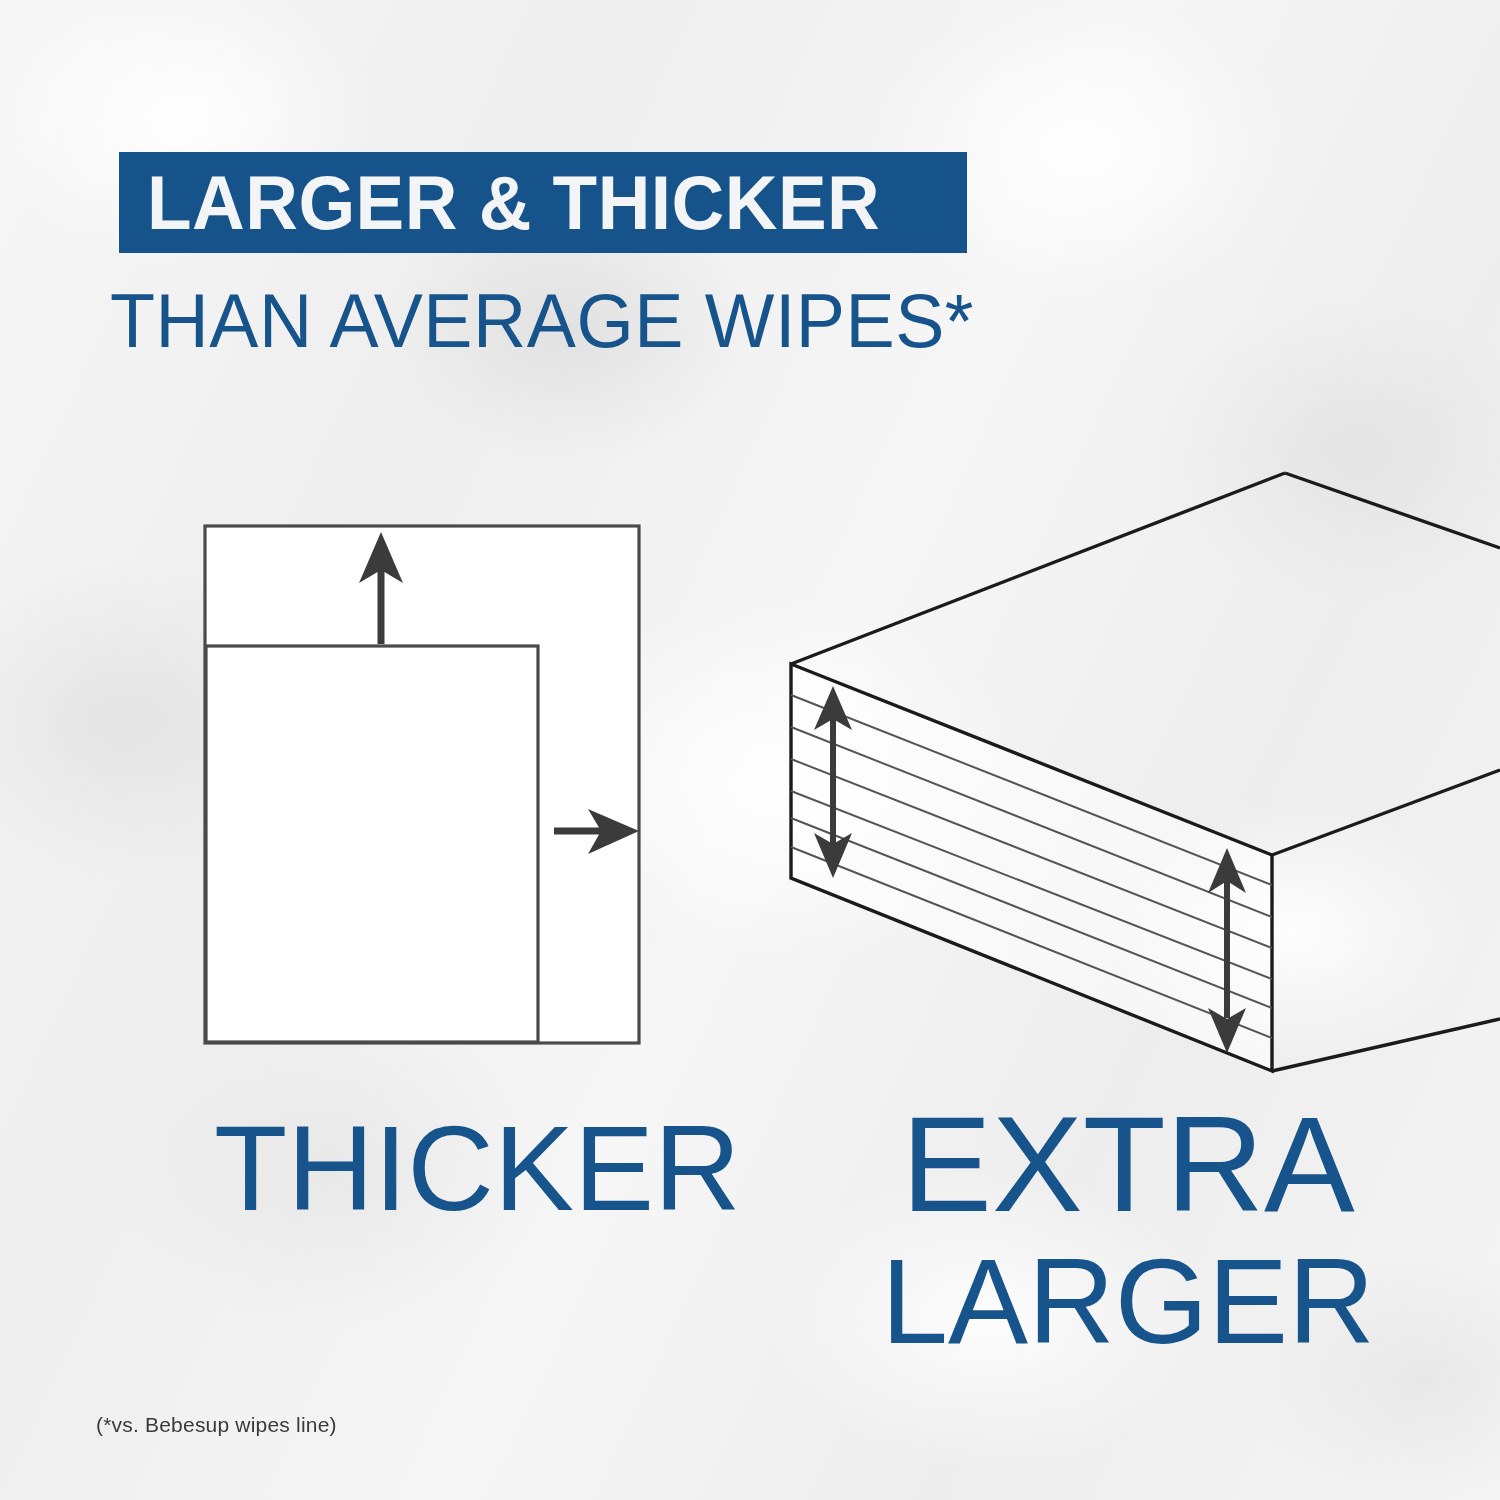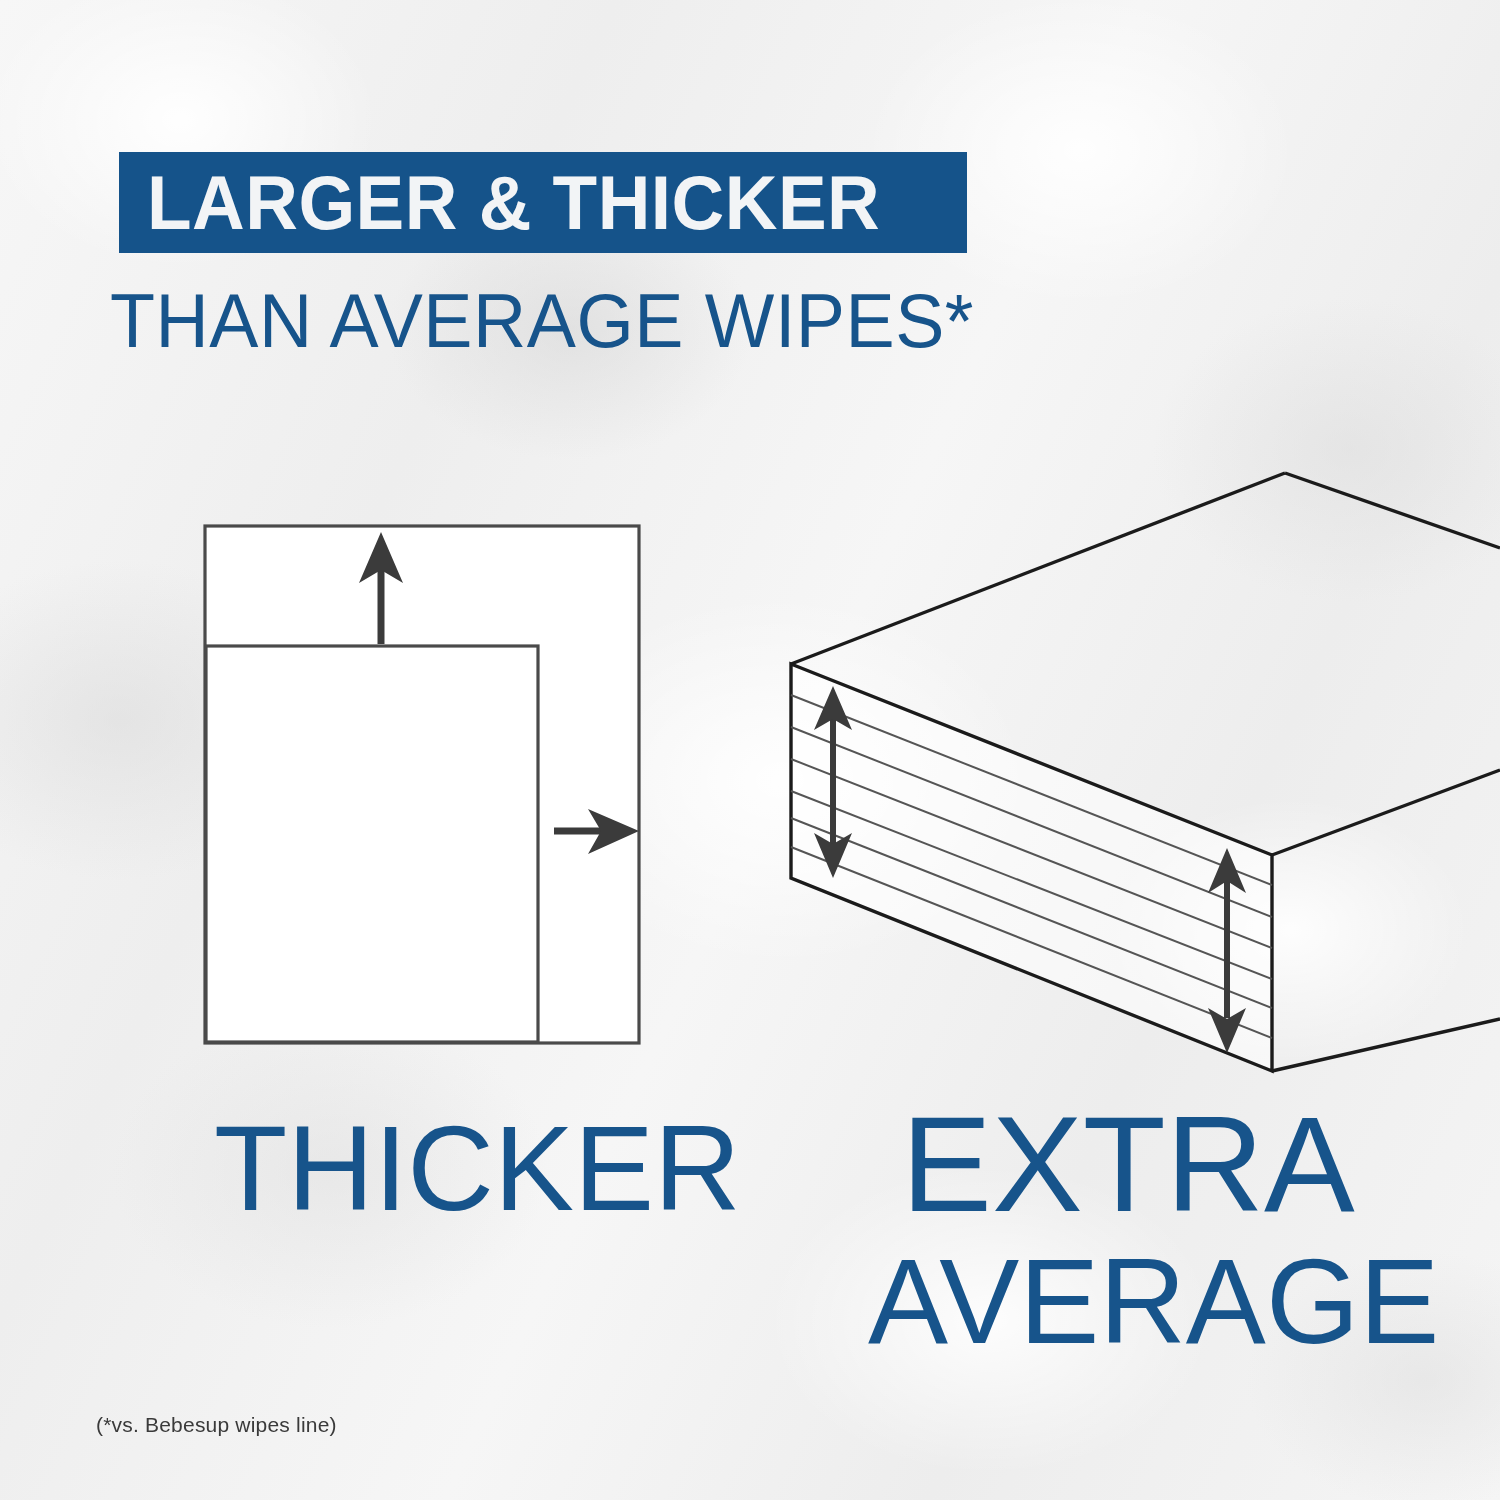--- a/index.html
+++ b/index.html
@@ -183,18 +183,18 @@
       <path d="M 1227 1053 L 1208 1008 L 1227 1019 L 1246 1008 Z" fill="#3b3b3b"></path>
     </g>
   </svg>
 
   <div id="stat-left" class="stat-block">
     <span class="stat-line2">THICKER</span>
   </div>
 
   <div id="stat-right" class="stat-block">
     <span class="stat-line1">EXTRA</span>
-    <span class="stat-line2">AVERAGE</span>
+    <span class="stat-line2">LARGER</span>
   </div>
 
   <div id="footnote">(*vs. Bebesup wipes line)</div>
 
 </div>
 
 </body></html>

